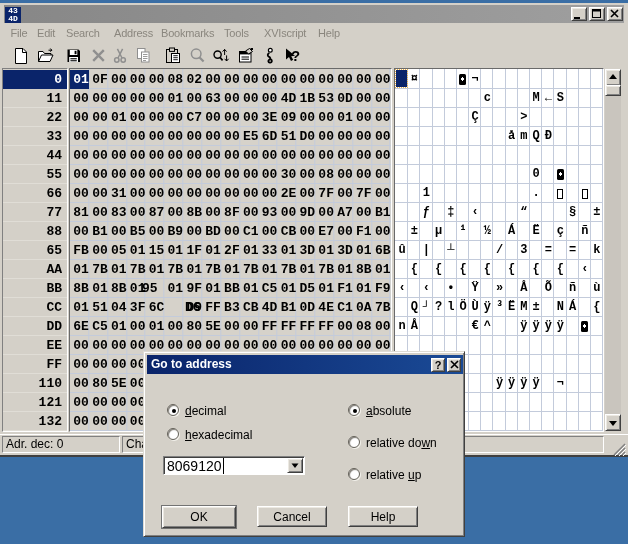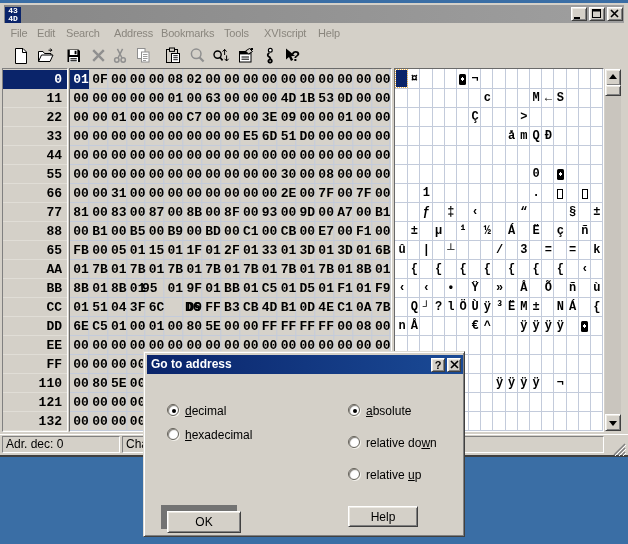--- a/index.html
+++ b/index.html
@@ -579,24 +579,33 @@
       <svg width="13" height="12" viewBox="0 0 13 12" style="position:absolute">
         <path d="M3 2 L10 9 M10 2 L3 9" stroke="#000" stroke-width="1.6"></path>
       </svg>
     </div>
 <div class="rad" style="left:23px;top:52px">
       <span class="rdot"></span>
     </div>
 <div class="rlab" style="left:41px;top:53px"><u>d</u>ecimal</div>
 <div class="rad" style="left:23px;top:76px"></div>
 <div class="rlab" style="left:41px;top:77px"><u>h</u>exadecimal</div>
+<div class="abs" style="left:19px;top:104px;width:142px;height:19px;border:1px solid;border-color:#808080 #fff #fff #808080;box-shadow:inset 1px 1px 0 #404040;background:#fff">
+      <span style="position:absolute;left:3px;top:1px;font:14px 'Liberation Sans',sans-serif;border-right:1px solid #000;padding-right:1px">8069120</span>
+      <div class="raised" style="position:absolute;right:1px;top:1px;width:16px;height:15px">
+        <svg width="14" height="13" viewBox="0 0 14 13" style="position:absolute">
+          <path d="M7 9 L10.5 4.5 H3.5 Z" fill="#000"></path>
+        </svg>
+      </div>
+    </div>
 <div class="rad" style="left:204px;top:52px">
       <span class="rdot"></span>
     </div>
 <div class="rlab" style="left:222px;top:53px"><u>a</u>bsolute</div>
 <div class="rad" style="left:204px;top:84px"></div>
 <div class="rlab" style="left:222px;top:85px">relative do<u>w</u>n</div>
 <div class="rad" style="left:204px;top:116px"></div>
 <div class="rlab" style="left:222px;top:117px">relative <u>u</u>p</div>
-<div class="abs" style="left:17px;top:153px;width:76px;height:24px;border:6px solid #737373;background:#000000">
+<div class="abs" style="left:17px;top:153px;width:76px;height:24px;border:1px solid #737373;background:#000000">
       <div class="btn" style="left:0;top:0;width:74px;height:22px;line-height:21px">OK</div>
     </div>
+<div class="btn" style="left:113px;top:154px;width:70px;height:21px;line-height:20px">Cancel</div>
 <div class="btn" style="left:204px;top:154px;width:70px;height:21px;line-height:20px">Help</div>
 </div>
 </body></html>

